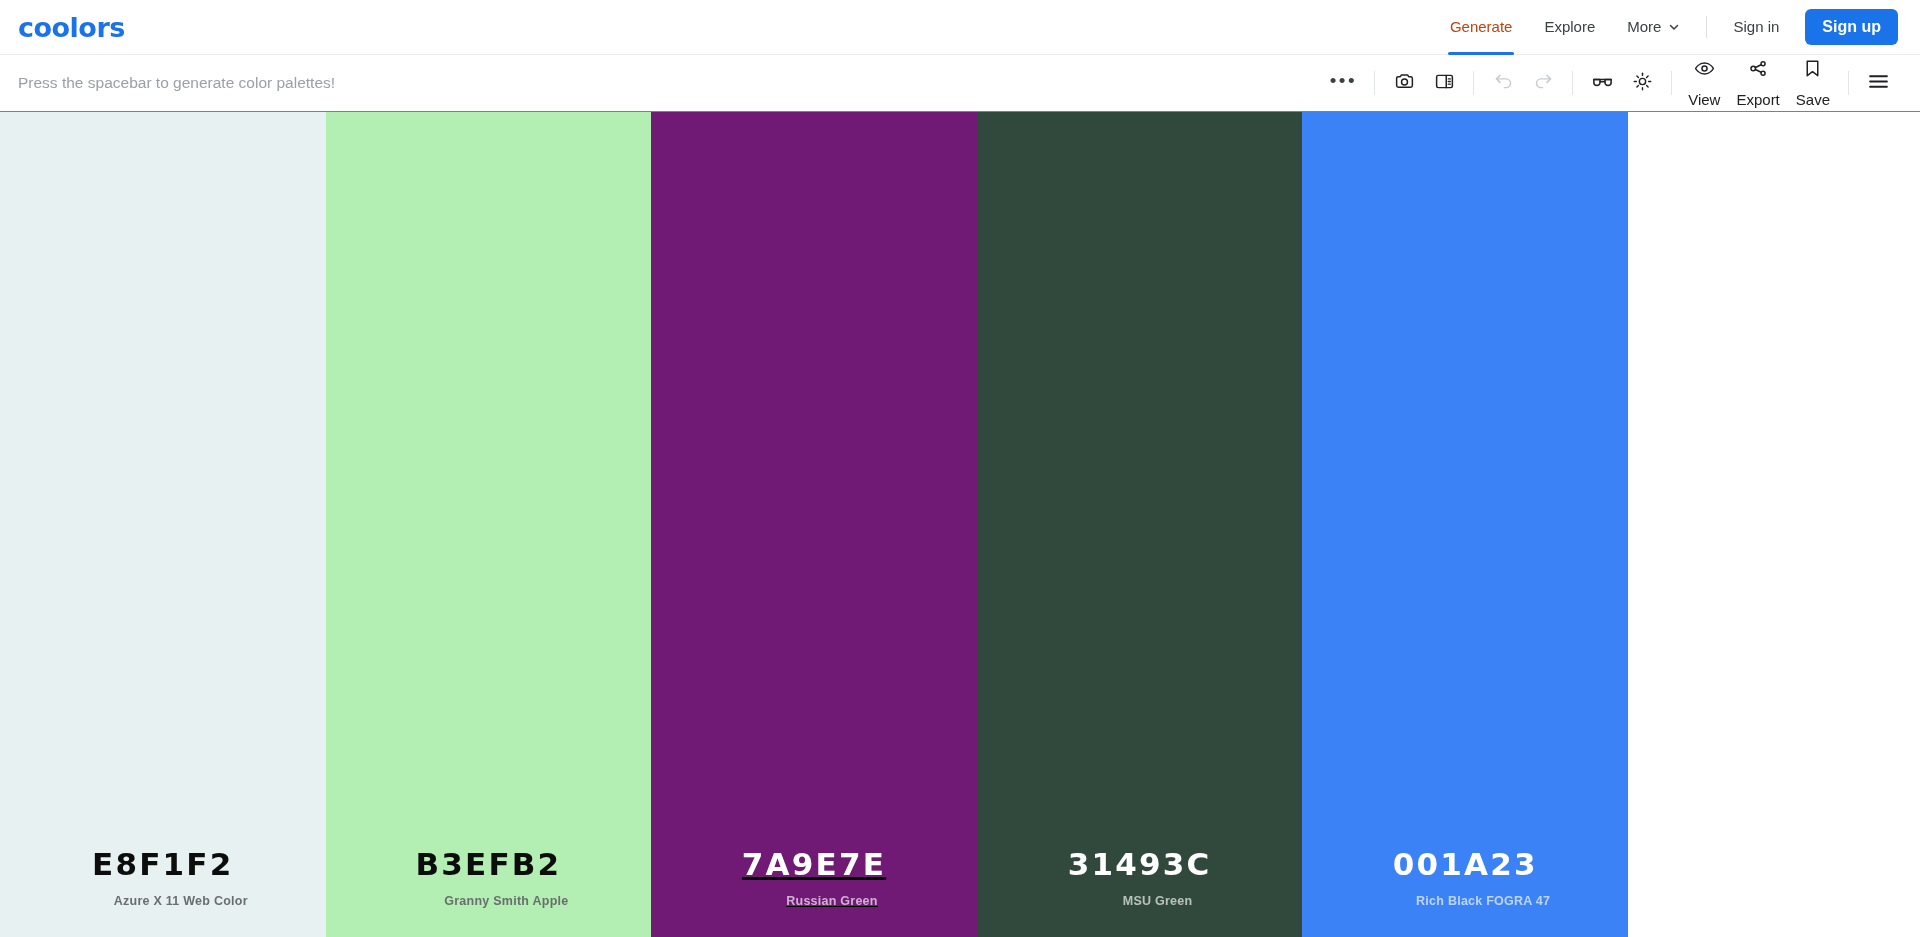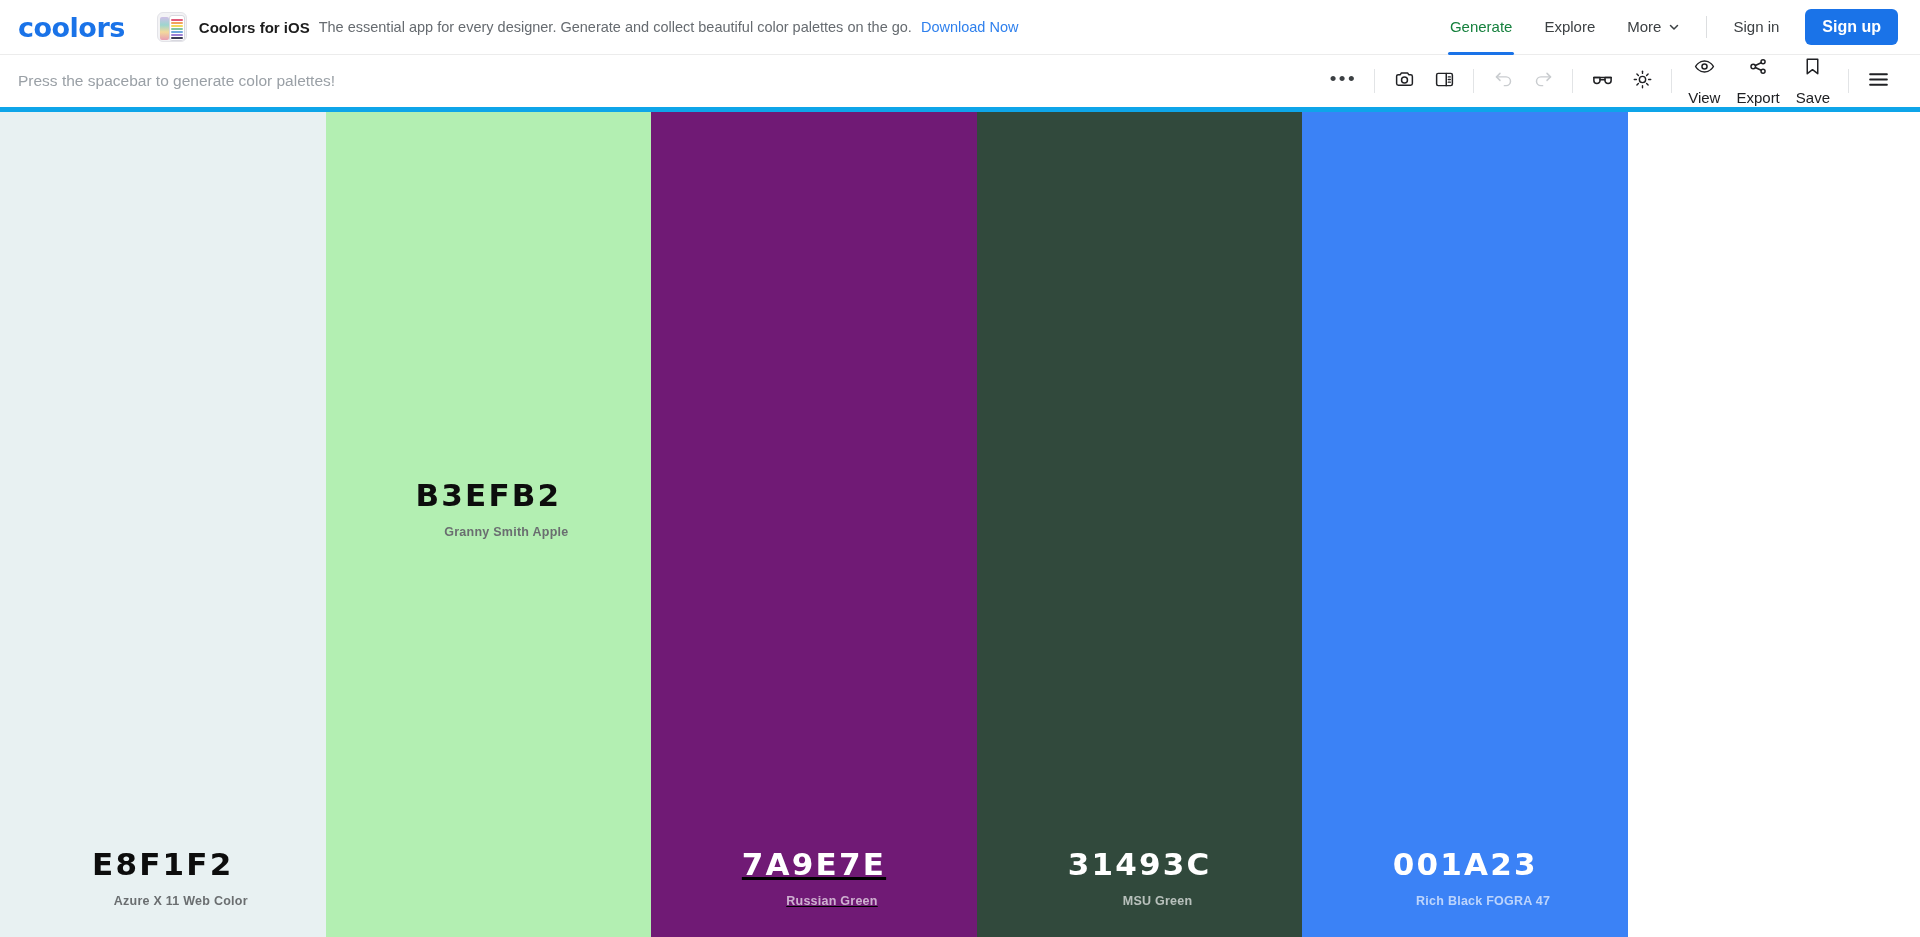--- a/index.html
+++ b/index.html
@@ -156,21 +156,21 @@
     white-space: nowrap;
   }
 
   
   .toolbar {
     height: 57px;
     width: 100%;
     display: flex;
     align-items: center;
     background: #ffffff;
-    border-bottom: 5px solid #0ea5e9;
+    border-bottom: 1px solid #0ea5e9;
     padding: 0 22px 0 18px;
   }
   .hint {
     font-size: 15.5px;
     color: #9aa0a6;
     white-space: nowrap;
   }
   .tools {
     margin-left: auto;
     display: flex;
@@ -248,40 +248,23 @@
   .light-text .hex { color: #ffffff; }
   .light-text .cname { color: rgba(255,255,255,0.66); }
 </style>
 </head>
 <body>
 
 <div class="top-header">
 
   <div class="logo">coolors</div>
 
-  <div class="banner">
-    <div class="app-icon">
-      <div class="phone-back"></div>
-      <div class="phone-front">
-        <i style="background:#e05a7a"></i>
-        <i style="background:#f2a25c"></i>
-        <i style="background:#f2d95c"></i>
-        <i style="background:#7fc4a0"></i>
-        <i style="background:#6fa8dc"></i>
-        <i style="background:#9b7fd4"></i>
-        <i style="background:#3b3b55"></i>
-      </div>
-    </div>
-    <div class="banner-title">Coolors for iOS</div>
-    <div class="banner-desc">The essential app for every designer. Generate and collect beautiful color palettes on the go.</div>
-    <a class="banner-link">Download Now</a>
-  </div>
 
   <div class="nav-right">
-    <div class="nav-link active" style="color: #15803d; justify-content: flex-end;">
+    <div class="nav-link active" style="color: #c2410c; justify-content: flex-end;">
       <span>Generate</span>
     </div>
     <div class="nav-link">
       <span>Explore</span>
     </div>
     <div class="nav-link">
       <span>More</span>
       <span class="chev">
         <svg width="12" height="12" viewBox="0 0 12 12" fill="none">
           <path d="M2.5 4.5L6 8L9.5 4.5" stroke="#3c4043" stroke-width="1.5" stroke-linecap="round" stroke-linejoin="round"></path>
@@ -427,21 +410,21 @@
     </div>
 
   </div>
 </div>
 
 <div class="palette">
   <div class="swatch dark-text" style="background: rgb(232, 241, 242);">
     <div class="hex">E8F1F2</div>
     <div class="cname">Azure X 11 Web Color</div>
   </div>
-  <div class="swatch dark-text" style="background: rgb(179, 239, 178); justify-content: center;">
+  <div class="swatch dark-text" style="background: rgb(179, 239, 178);">
     <div class="hex">B3EFB2</div>
     <div class="cname">Granny Smith Apple</div>
   </div>
   <div class="swatch light-text" style="background: #701a75; text-decoration: underline;">
     <div class="hex">7A9E7E</div>
     <div class="cname">Russian Green</div>
   </div>
   <div class="swatch light-text" style="background: rgb(49, 73, 60);">
     <div class="hex">31493C</div>
     <div class="cname">MSU Green</div>

